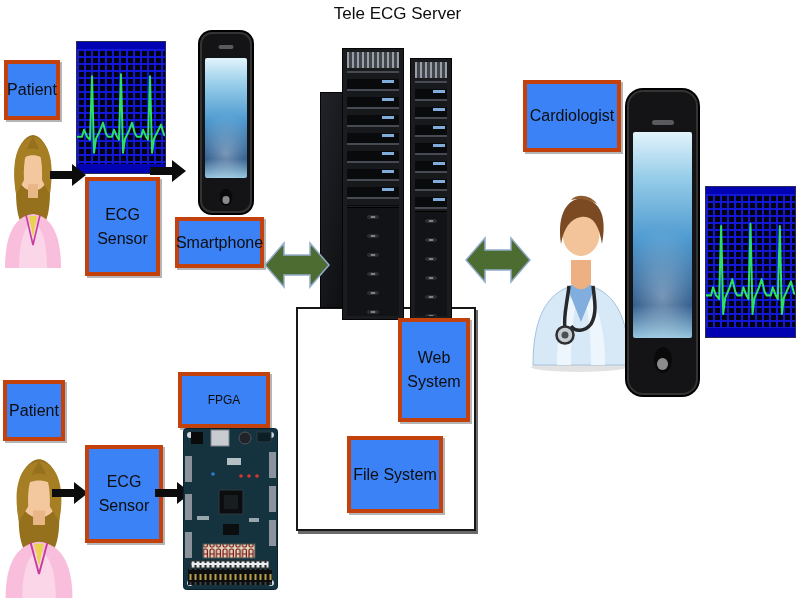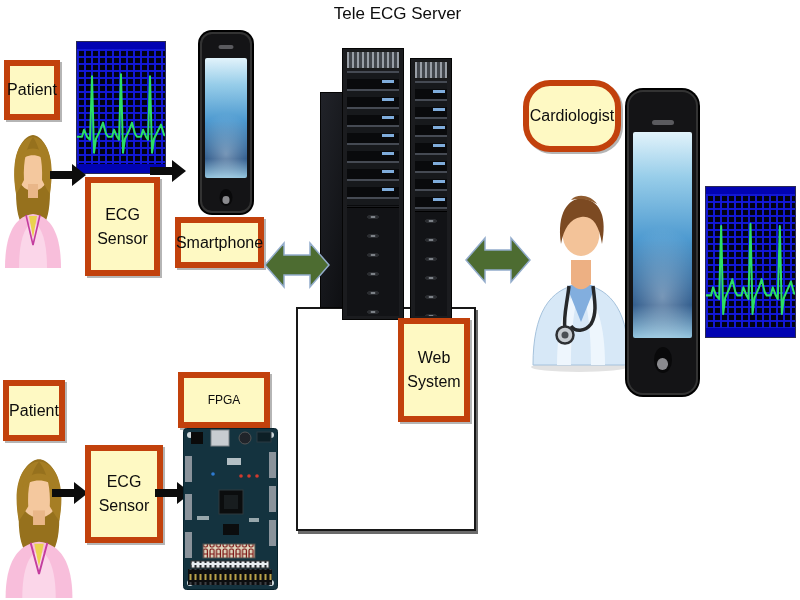--- a/index.html
+++ b/index.html
@@ -3,21 +3,21 @@
 <meta charset="utf-8">
 <style>
   html,body { margin:0; padding:0; background:#fff; }
   #canvas {
     position:relative; width:800px; height:600px; background:#ffffff;
     font-family:Liberation Sans, sans-serif; overflow:hidden; color:#111;
   }
   .abs { position:absolute; }
   
   .box {
-    position:absolute; background:#fef9c3; border:6px solid #c2410c;
+    position:absolute; background:#3b82f6; border:4px solid #c2410c;
     display:flex; align-items:center; justify-content:center; text-align:center;
     font-size:16px; line-height:1.5; color:#0d0d0d; white-space:pre-line;
     box-shadow:2px 2px 0 rgba(90,90,90,.45); box-sizing:border-box;
   }
   .title {
     position:absolute; left:300px; top:4px; width:195px; height:22px;
     font-size:17px; text-align:center; color:#0d0d0d;
   }
   .banner {
     position:absolute; left:3px; top:283px; width:234px; height:59px;
@@ -215,29 +215,30 @@
     <div class="tower" style="left:90px;top:10px;width:42px;height:262px;">
       <span class="cap"></span>
       <span class="face"></span>
       <span class="leds" style="right:6px;"></span>
       <span class="bays"></span>
     </div>
   </div>
 
   <div class="box inner" style="left:398px;top:318px;width:72px;height:104px;">Web
 System</div>
+  <div class="box inner" style="left:347px;top:436px;width:96px;height:77px;">File System</div>
 
   <svg class="garrow" style="left:263px;top:237px;z-index:5;" width="68" height="56" viewBox="0 0 68 56">
     <polygon points="2,28 21,6 21,18 47,18 47,6 66,28 47,50 47,38 21,38 21,50" fill="#4d6c31" stroke="#93accb" stroke-width="1.5"></polygon>
   </svg>
   <svg class="garrow" style="left:464px;top:232px;z-index:5;" width="68" height="56" viewBox="0 0 68 56">
     <polygon points="2,28 21,6 21,18 47,18 47,6 66,28 47,50 47,38 21,38 21,50" fill="#4d6c31" stroke="#93accb" stroke-width="1.5"></polygon>
   </svg>
 
-  <div class="box" style="left:523px;top:80px;width:98px;height:72px;border-radius:27px;">Cardiologist</div>
+  <div class="box" style="left:523px;top:80px;width:98px;height:72px;">Cardiologist</div>
 
   <div class="avatar" style="left:527px;top:176px;width:108px;height:198px;">
     <svg viewBox="0 0 108 198" preserveAspectRatio="none">
       <ellipse cx="52" cy="191" rx="48" ry="5" fill="#e2e2e2"></ellipse>
       <path d="M6,189 C6,138 22,112 54,108 C86,112 102,138 102,189 Z" fill="#d7e8f7" stroke="#a5c2dc" stroke-width="1"></path>
       <path d="M30,189 C30,150 38,122 54,112 C47,126 44,158 44,189 Z" fill="#eef6fd"></path>
       <path d="M78,189 C78,150 70,122 54,112 C61,126 64,158 64,189 Z" fill="#eef6fd"></path>
       <path d="M40,111 L54,146 L68,111 C60,106 48,106 40,111 Z" fill="#82aede"></path>
       <path d="M44,84 h20 v24 c-7,7 -13,7 -20,0 Z" fill="#edb083"></path>
       <ellipse cx="54" cy="58" rx="18.5" ry="22" fill="#f3c399"></ellipse>

